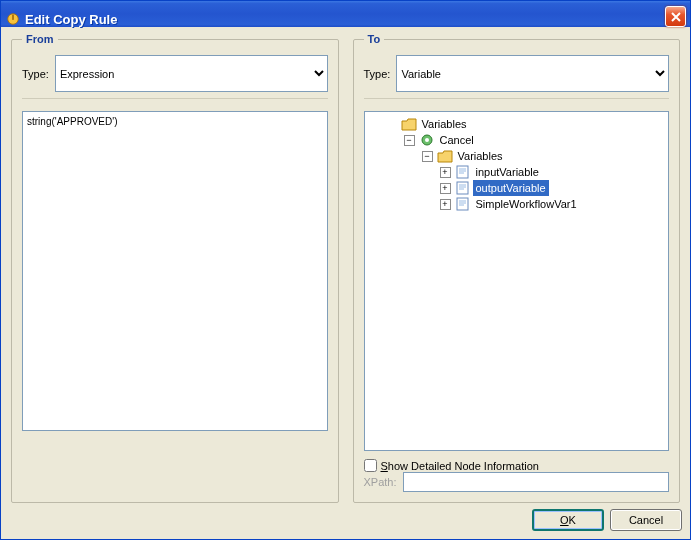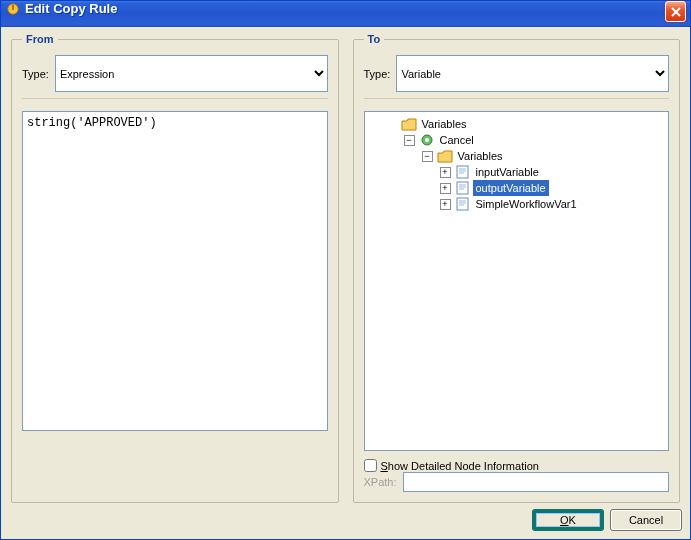--- a/index.html
+++ b/index.html
@@ -1,20 +1,20 @@
 <!DOCTYPE html>
 <html><head>
 <meta charset="utf-8">
 <style>
   * { box-sizing: border-box; }
   html, body { margin: 0; padding: 0; font-family: "Tahoma", "Segoe UI", sans-serif; font-size: 11px; background: #ece9d8; }
   .window { width: 691px; height: 540px; background: #ece9d8; border: 1px solid #0842c6; display: flex; flex-direction: column; }
   .titlebar {
     height: 40px; background: linear-gradient(to bottom,#3b77e3 0%,#2a5fd6 10%,#2455cf 50%,#2a5fd6 90%,#1d4dc7 100%);
-    display: flex; align-items: flex-start; padding: 0 4px; color: #fff;
+    display: flex; align-items: flex-end; padding: 0 4px; color: #fff;
   }
   .titlebar .app-icon { width: 16px; height: 16px; margin-right: 4px; display:flex; align-items:center; justify-content:center; }
   .titlebar .title { font-weight: bold; font-size: 13px; flex: 1; text-shadow: 1px 1px 0 #0a3aa8; }
   .titlebar .close {
     width: 21px; height: 21px; border-radius: 3px;
     background: linear-gradient(to bottom,#f7a789,#e7562c 40%,#d33a0f);
     border: 1px solid #fff; display:flex; align-items:center; justify-content:center;
     color:#fff; font-weight:bold; box-shadow: 0 0 2px #9e1c00;
   }
   .body { flex:1; display:flex; flex-direction:column; padding: 6px 8px 8px 8px; }
@@ -32,22 +32,22 @@
   }
   .expr-label-row { display:flex; align-items:center; justify-content:space-between; margin-bottom:4px; }
   .expr-label { text-decoration: underline; text-decoration-color: transparent; }
   .expr-label .mn { text-decoration: underline; }
   .expr-icon {
     width:16px; height:16px; border:1px solid #888; background:
      linear-gradient(135deg,#52a84f 0 50%,#ffdd55 50% 100%);
     display:inline-block;
   }
   textarea.expr-text, .tree-box {
-    width:100%; border:1px solid #7f9db9; background:#fff; font-family:Liberation Mono, monospace;
-    font-size:12px; padding:4px; resize:none;
+    width:100%; border:1px solid #7f9db9; background:#fff; font-family:Liberation Sans, sans-serif;
+    font-size:10px; padding:4px; resize:none;
   }
   textarea.expr-text { height: 320px; }
   .tree-box { height: 340px; font-family:"Tahoma",sans-serif; font-size:11px; overflow:auto; padding:4px 19px; }
   .tree ul { list-style:none; margin:0; padding-left:18px; }
   .tree > ul { padding-left:2px; }
   .tree li { line-height:16px; white-space:nowrap; }
   .node { display:flex; align-items:center; gap:2px; height:16px; }
   .twist {
     width:11px; height:11px; border:1px solid #8b8b8b; background:#fff; color:#000;
     font-size:9px; line-height:9px; display:flex; align-items:center; justify-content:center;
@@ -64,21 +64,21 @@
   .xpath-row { display:flex; align-items:center; gap:6px; }
   .xpath-row label { color:#a0a0a0; }
   .xpath-row input { flex:1; height:20px; border:1px solid #7f9db9; background:#fff; font:inherit; padding:0 4px; }
   .footer { display:flex; align-items:center; margin-top:6px; }
   .footer .spacer { flex:1; }
   button.btn {
     min-width:72px; height:22px; font:inherit; background:#ece9d8;
     border:1px solid #707070; border-radius:3px; padding:0 10px;
     box-shadow: inset 0 0 0 1px #fff;
   }
-  button.btn.default { border:4px solid #0f766e; box-shadow: inset 0 0 0 1px #9ac1ff; }
+  button.btn.default { border:2px solid #0f766e; box-shadow: inset 0 0 0 1px #9ac1ff; }
   button.btn .mn { text-decoration: underline; }
 </style>
 </head>
 <body>
 
 <div class="window">
   <div class="titlebar">
     <span class="app-icon">
       <svg width="14" height="14" viewBox="0 0 16 16">
           <circle cx="8" cy="8" r="6" fill="#f7c23c" stroke="#a86e0a"></circle>

